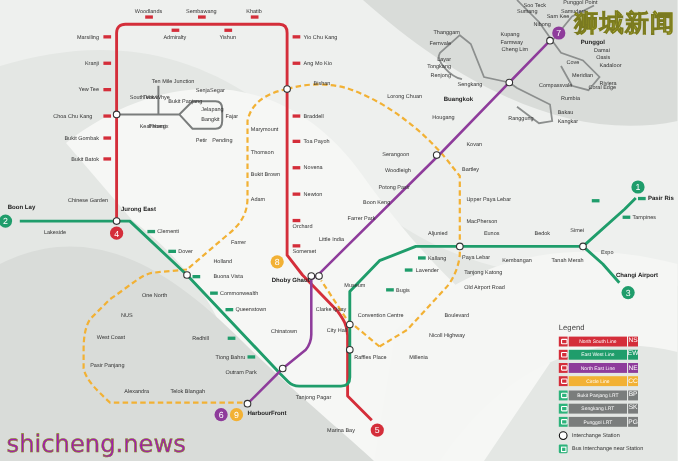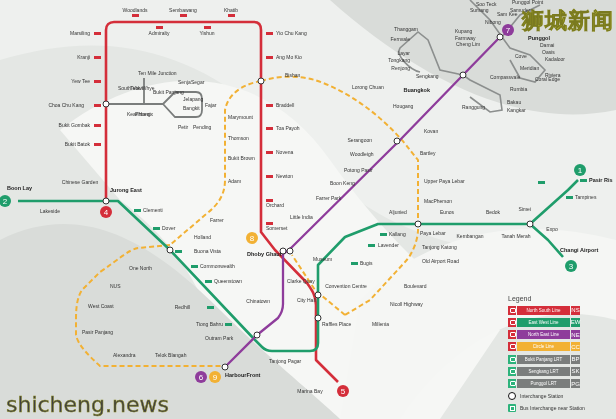--- a/index.html
+++ b/index.html
@@ -2,21 +2,21 @@
 <html><head>
 <meta charset="utf-8">
 <style>
   html, body { margin: 0; padding: 0; }
   body { width: 616px; height: 419px; overflow: hidden; background: #eef0ee; font-family: "Liberation Sans", sans-serif; }
   #map { position: absolute; left: 0; top: 0; width: 616px; height: 419px; }
   svg text { font-family: "Liberation Sans", sans-serif; }
   .lbl { font-size: 5px; fill: #333; }
   .lbl-b { font-size: 5.5px; fill: #222; font-weight: bold; }
   .wm-cn { position: absolute; left: 522px; top: 6px; font-size: 22px; font-weight: bold; color: #e8e830; -webkit-text-stroke: 0.6px #7a7a20; font-family: "DejaVu Sans", sans-serif; letter-spacing: 1px; }
-  .wm-en { position: absolute; left: 6px; top: 392px; font-size: 22px; color: #404040; -webkit-text-stroke: 0.5px #888822; font-family: "DejaVu Sans", sans-serif; }
+  .wm-en { position: absolute; left: 6px; top: 392px; font-size: 22px; color: #a21caf; -webkit-text-stroke: 0.5px #888822; font-family: "DejaVu Sans", sans-serif; }
   .legend { position: absolute; left: 508px; top: 295px; width: 108px; }
   .legend-title { font-size: 7px; color: #444; margin-bottom: 3px; }
   .lg-row { display: flex; align-items: center; height: 10px; margin-bottom: 2.3px; }
   .lg-icon { width: 8px; height: 9px; margin-right: 1px; position: relative; }
   .lg-icon::after { content: ""; position: absolute; left: 2px; top: 2px; width: 4px; height: 3px; border: 0.8px solid #fff; border-radius: 1px; }
   .lg-name { width: 53px; height: 9px; font-size: 4.5px; color: #fff; display: flex; align-items: center; justify-content: center; }
   .lg-code { width: 9px; height: 9px; font-size: 6px; color: #fff; display: flex; align-items: center; justify-content: center; margin-left: 1px; }
   .lg-misc { display: flex; align-items: center; font-size: 5px; color: #333; height: 10px; margin-bottom: 2px; }
   .lg-ring { width: 6px; height: 6px; border: 1.3px solid #111; border-radius: 50%; margin-right: 4px; background: #fff; }
   .lg-bus { width: 8px; height: 8px; background: #2db37b; margin-right: 4px; border-radius: 1px; position: relative; }

